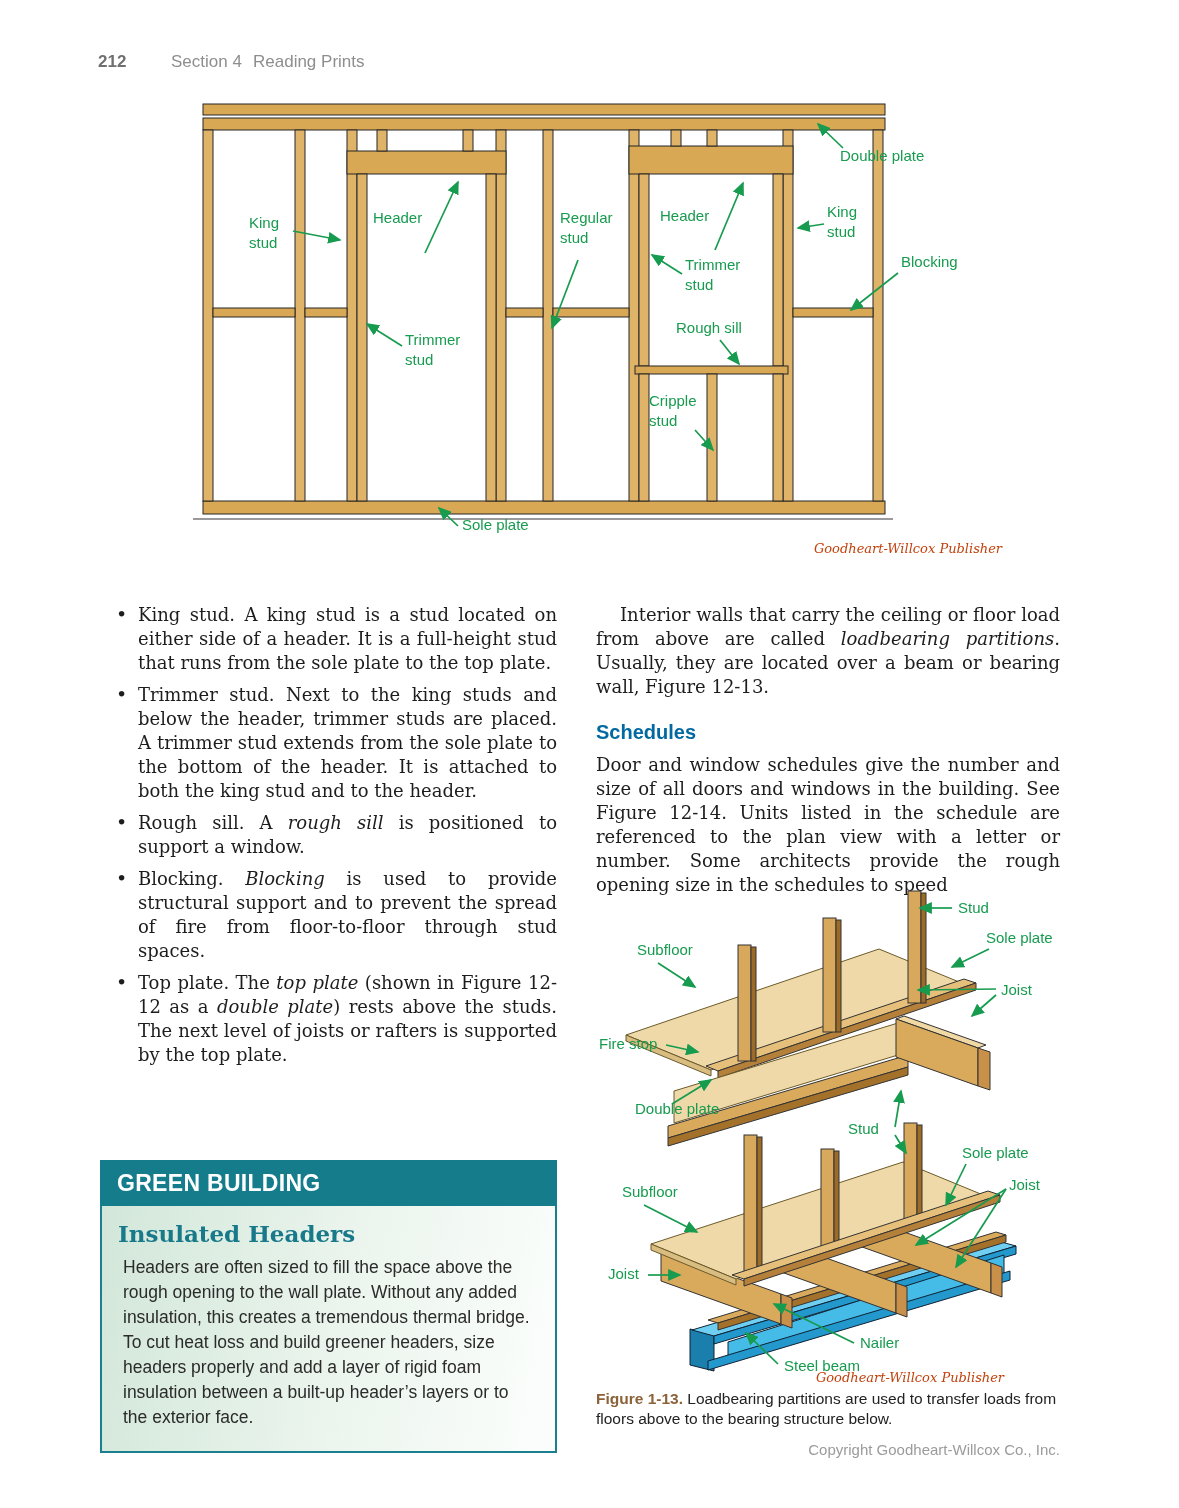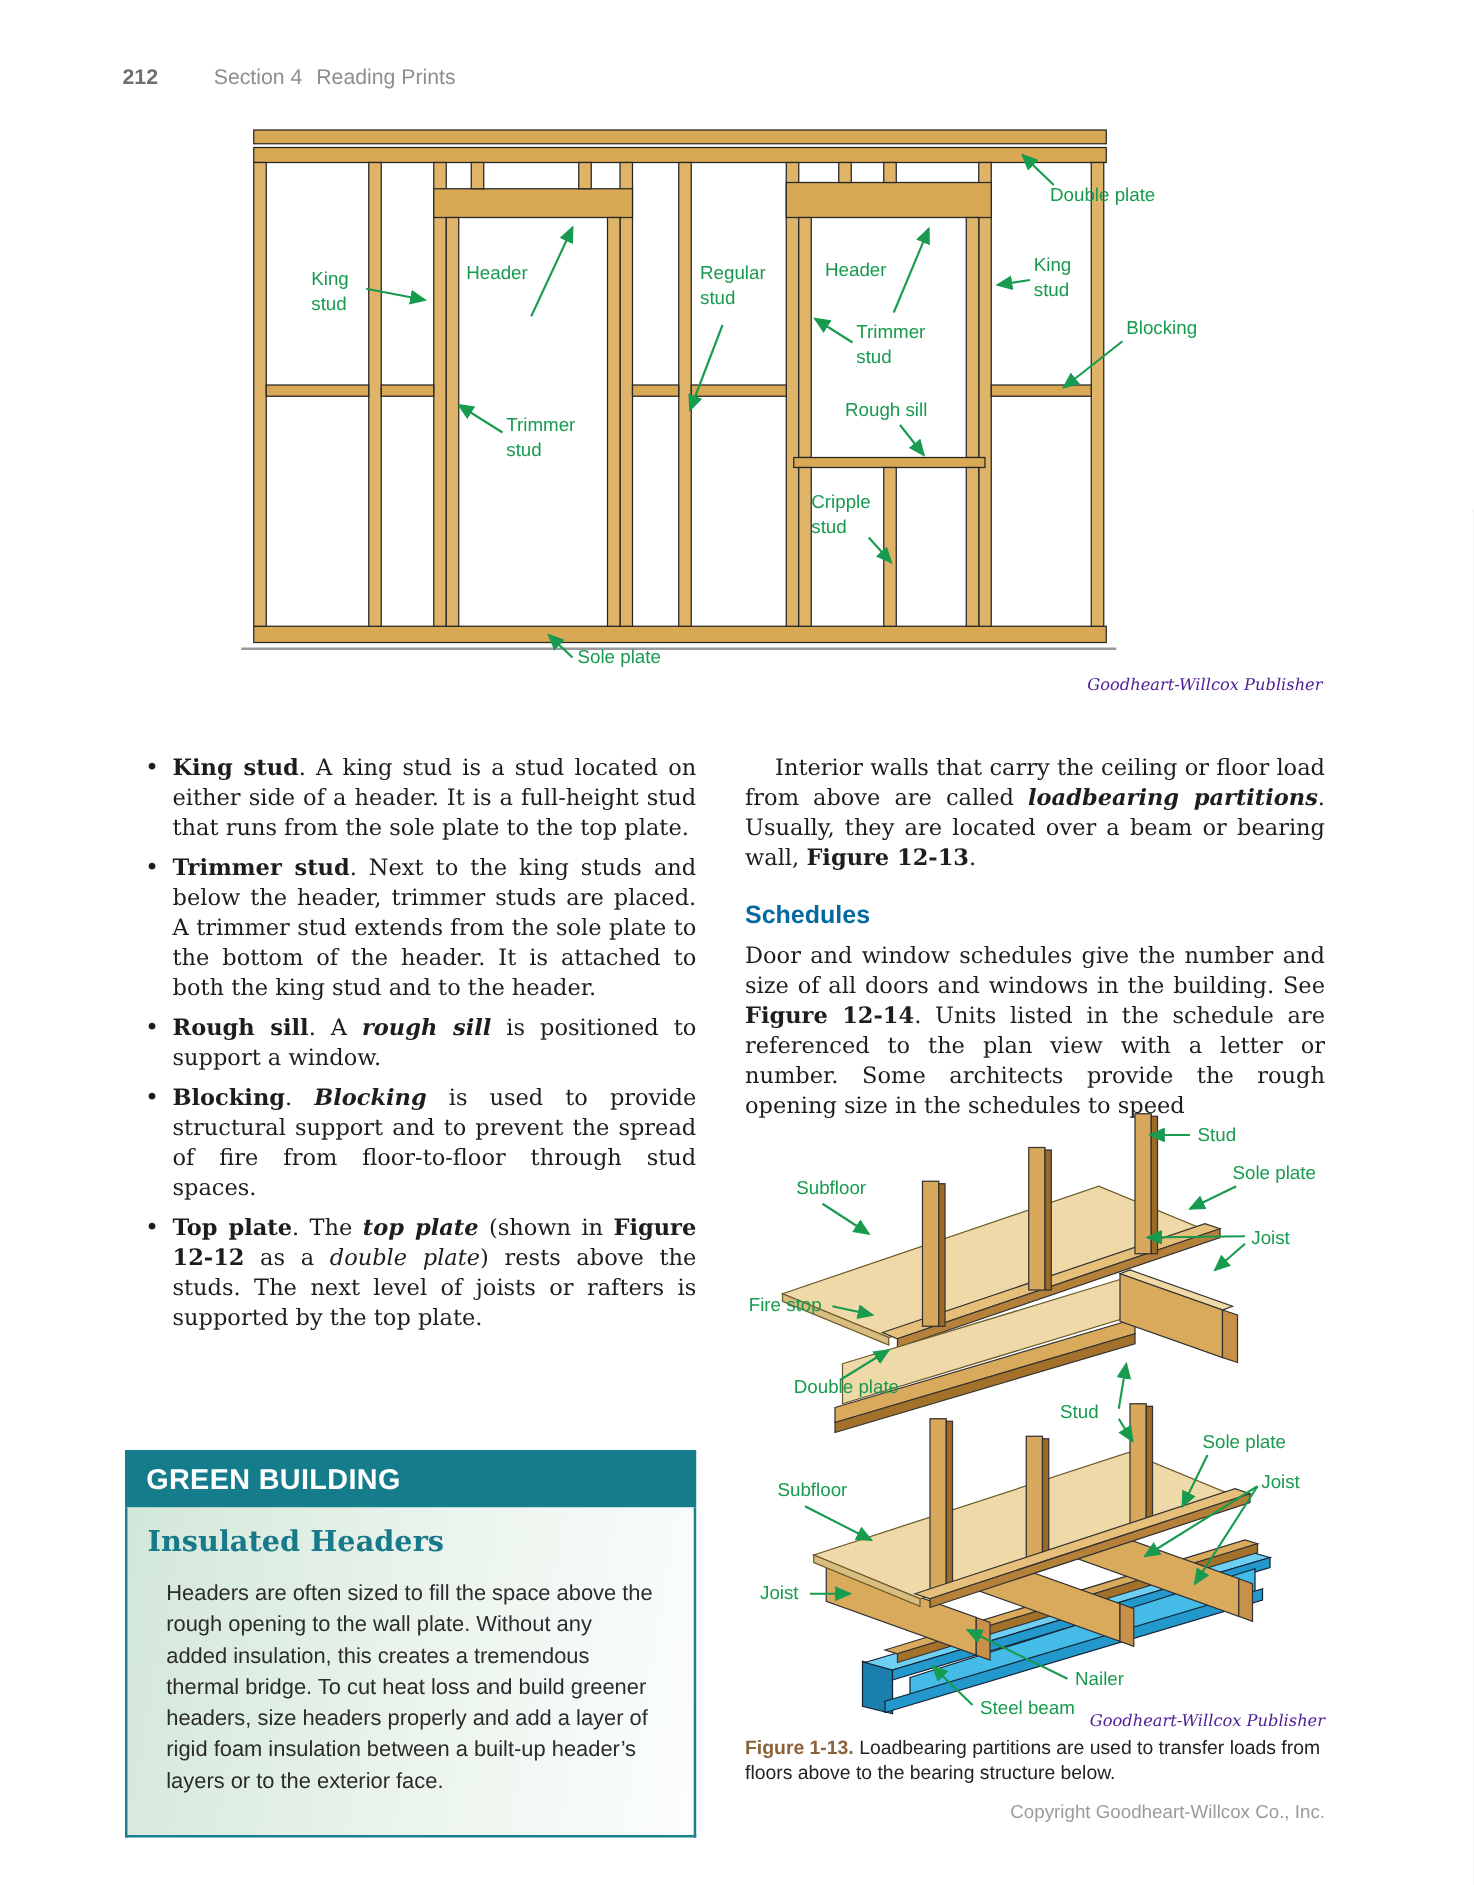--- a/index.html
+++ b/index.html
@@ -5,48 +5,48 @@
   html,body{margin:0;padding:0;background:#e8e8e8;}
   .page{position:relative;width:1179px;height:1508px;background:#ffffff;overflow:hidden;
         font-family:"Liberation Sans",sans-serif;}
   
   .hdr-num{position:absolute;left:98px;top:52px;font:bold 17px "Liberation Sans",sans-serif;color:#6f6f6f;text-align:center;}
   .hdr-sec{position:absolute;left:171px;top:52px;font:17px "Liberation Sans",sans-serif;color:#8e8e8e;}
   .hdr-title{position:absolute;left:253px;top:52px;font:17px "Liberation Sans",sans-serif;color:#8e8e8e;}
   
   .fig12{position:absolute;left:190px;top:90px;}
   .fig13{position:absolute;left:596px;top:883px;}
-  .credit{position:absolute;width:300px;text-align:right;
-          font:italic 13px "DejaVu Serif",serif;color:#4c1d95;}
+  .credit{position:absolute;width:300px;text-align:center;
+          font:italic 13px "DejaVu Serif",serif;color:#c2410c;}
   .credit1{left:758px;top:541px;}
   .credit2{left:760px;top:1370px;}
   .caption{position:absolute;font:15.5px/20px "Liberation Sans",sans-serif;color:#222;}
   .caption .figlab{font-weight:bold;color:#8c6239;}
   .caption1{left:97px;top:559px;width:540px;}
   .caption2{left:596px;top:1389px;width:468px;}
   
   .colL{position:absolute;left:100px;top:603px;width:457px;}
   .colR{position:absolute;left:596px;top:603px;width:464px;}
   ul.bullets{margin:0;padding:0;list-style:none;font:18px/24px "DejaVu Serif",serif;
              color:#1d1d1d;text-align:justify;}
   ul.bullets li{margin:0 0 8px 0;padding-left:38px;position:relative;}
   ul.bullets li::before{content:"\2022";position:absolute;left:16px;top:-1px;font-size:19px;}
   .serifp{font:18px/24px "DejaVu Serif",serif;color:#1d1d1d;text-align:justify;margin:0;}
   .indent{text-indent:24px;}
   h3.sched{margin:22px 0 9px 0;font:bold 20px "Liberation Sans",sans-serif;color:#0369a1;}
-  .b{font-weight:bold;} .i{font-style:italic;}
+  .b{font-weight:normal;} .i{font-style:italic;}
   
   .gb{position:absolute;left:100px;top:1160px;width:457px;}
   .gb-banner{background:#157c8c;color:#fff;font:bold 23px "Liberation Sans",sans-serif;
              padding:10px 0 9px 17px;letter-spacing:.3px;}
   .gb-body{border:2px solid #1a7f8e;border-top:none;
            background:linear-gradient(100deg,#d2e7d9 0%,#eaf4ec 50%,#fcfefd 100%);
            padding:12px 16px 16px 16px;}
   .gb-title{font:bold 23px "DejaVu Serif",serif;color:#17798a;margin:2px 0 8px 0;}
-  .gb-text{font:17.5px/25px "Liberation Sans",sans-serif;color:#2b2b2b;margin:15px;}
+  .gb-text{font:17.5px/25px "Liberation Sans",sans-serif;color:#2b2b2b;margin:5px;}
   .footer{position:absolute;left:660px;top:1441px;width:400px;text-align:right;
           font:15px "Liberation Sans",sans-serif;color:#9b9b9b;}
   
   svg text{font-family:"Liberation Sans",sans-serif;font-size:15px;fill:#179b4f;}
   .wood{fill:#e0b468;stroke:#262626;stroke-width:1;}
   .wood2{fill:#d9a855;stroke:#262626;stroke-width:1;}
   .ldr{stroke:#179b4f;stroke-width:1.7;fill:none;}
 </style>
 </head>
 <body>

